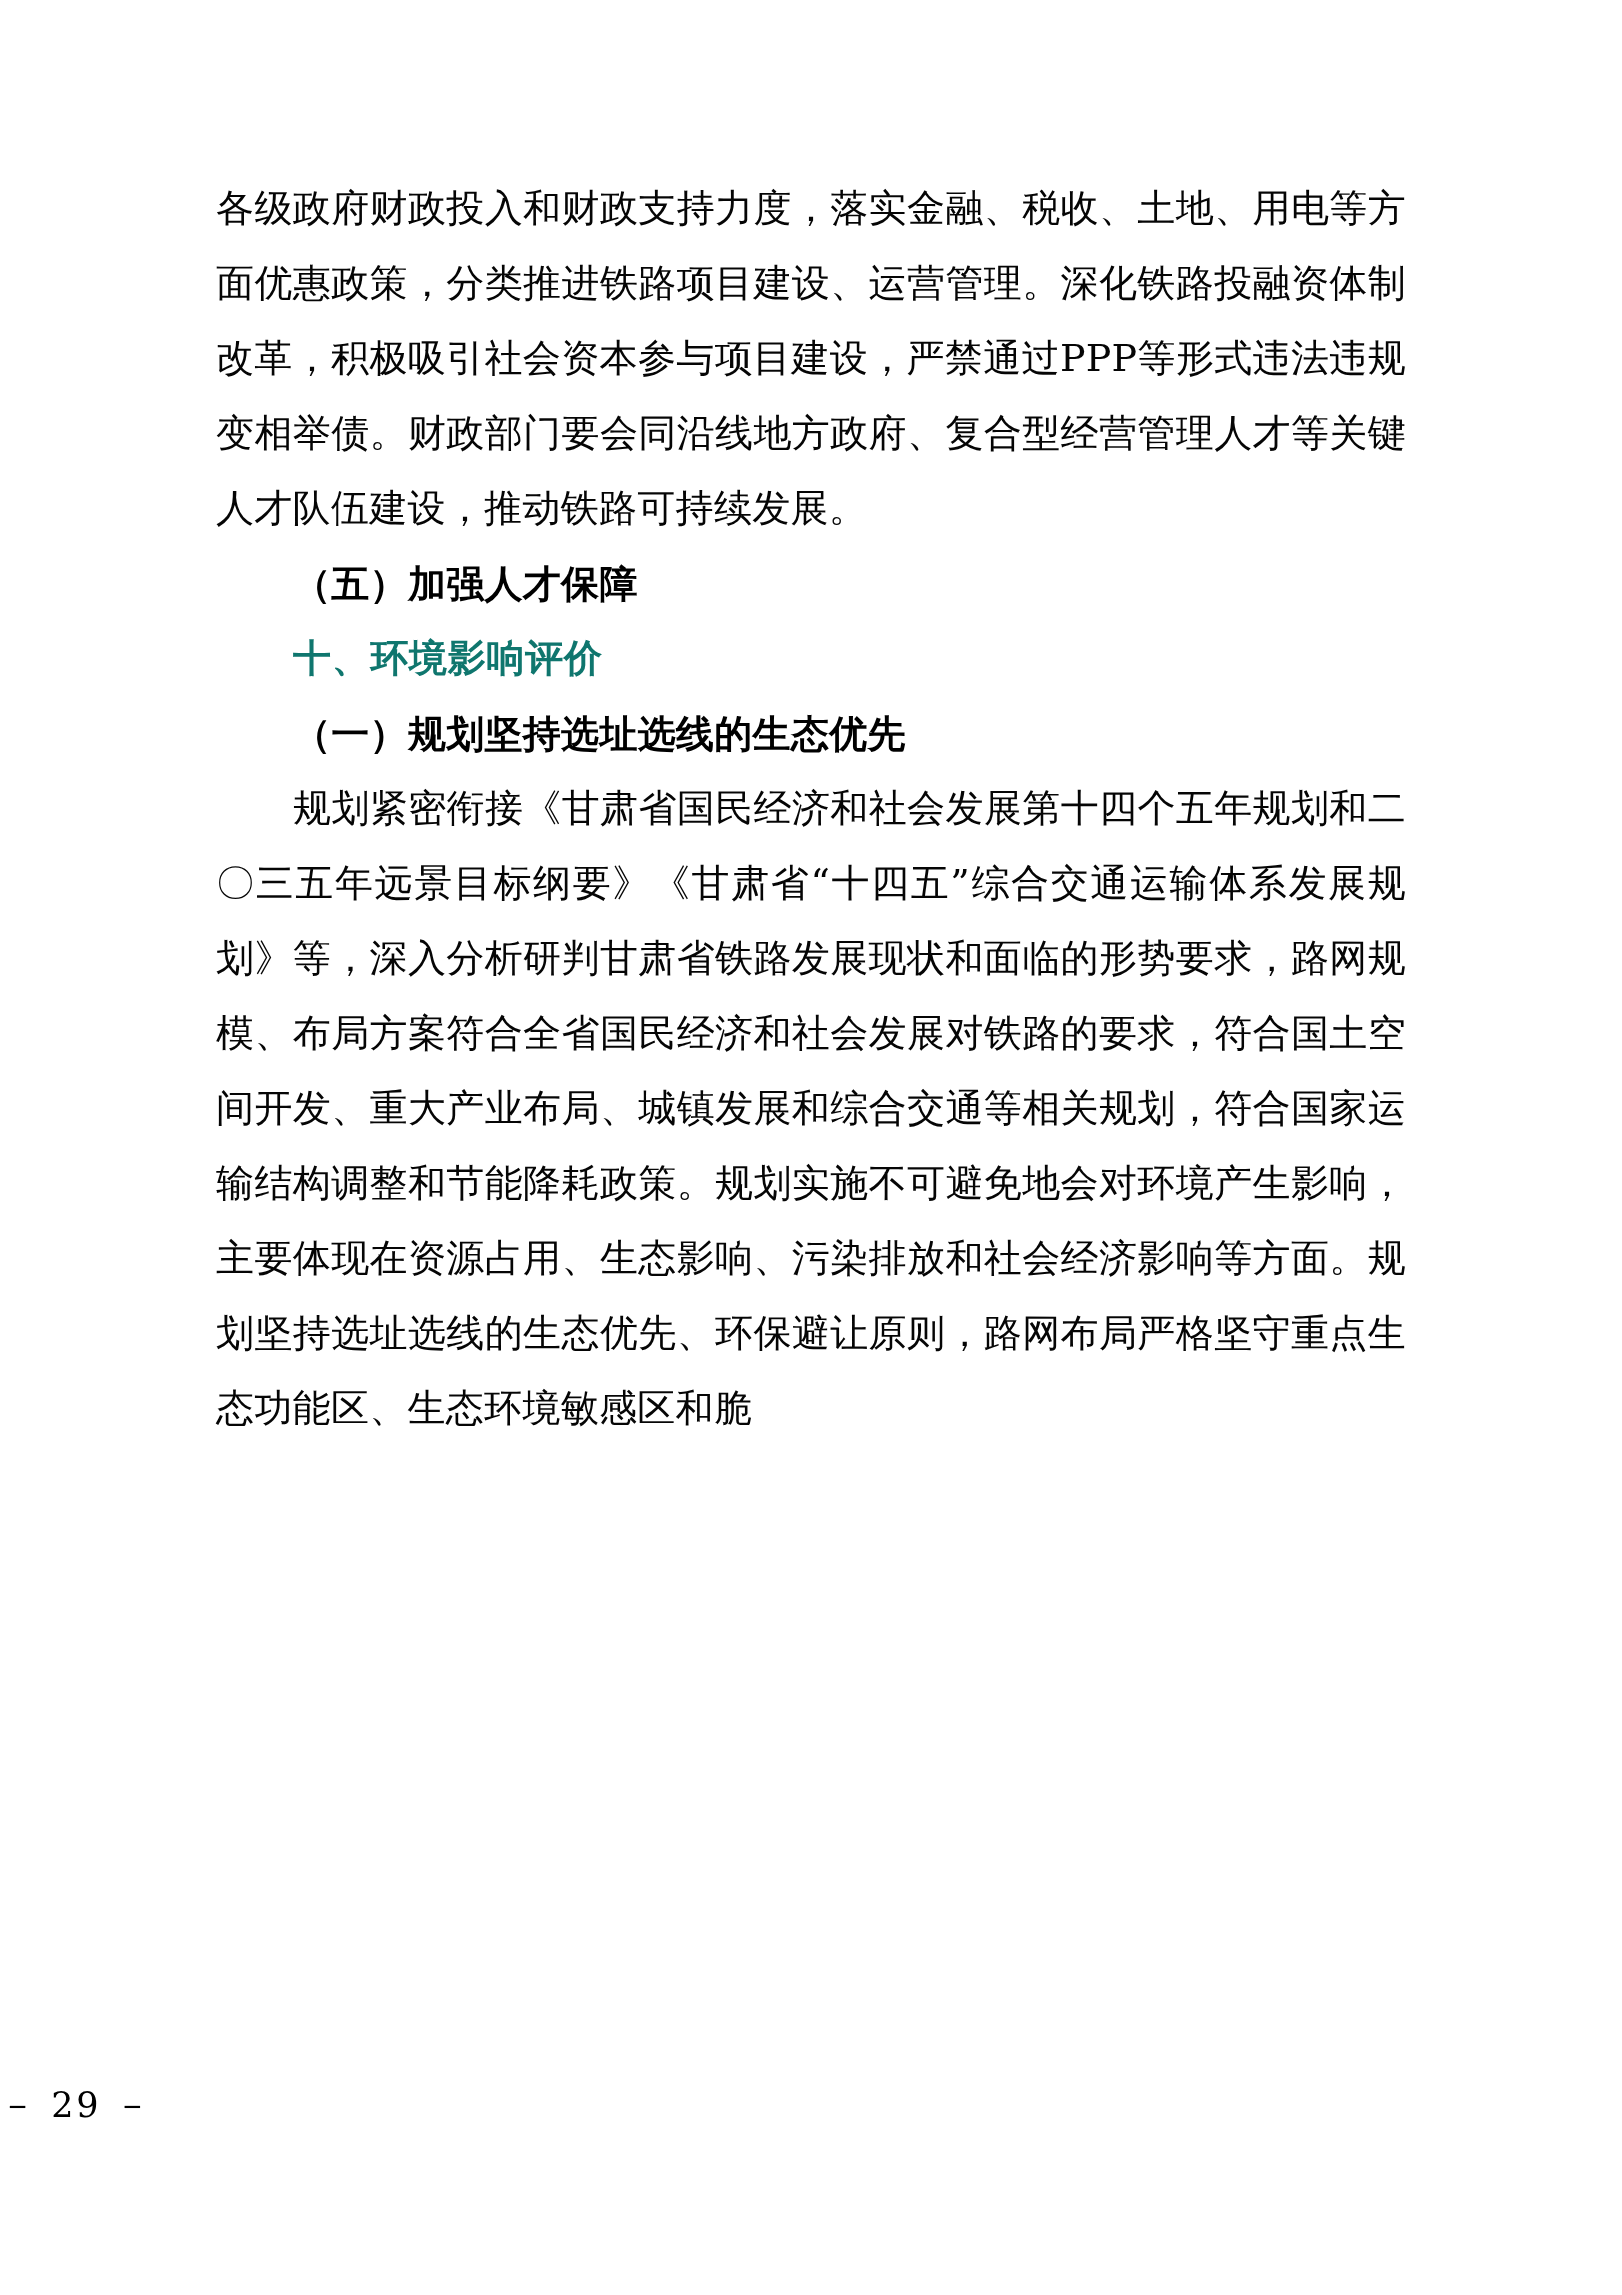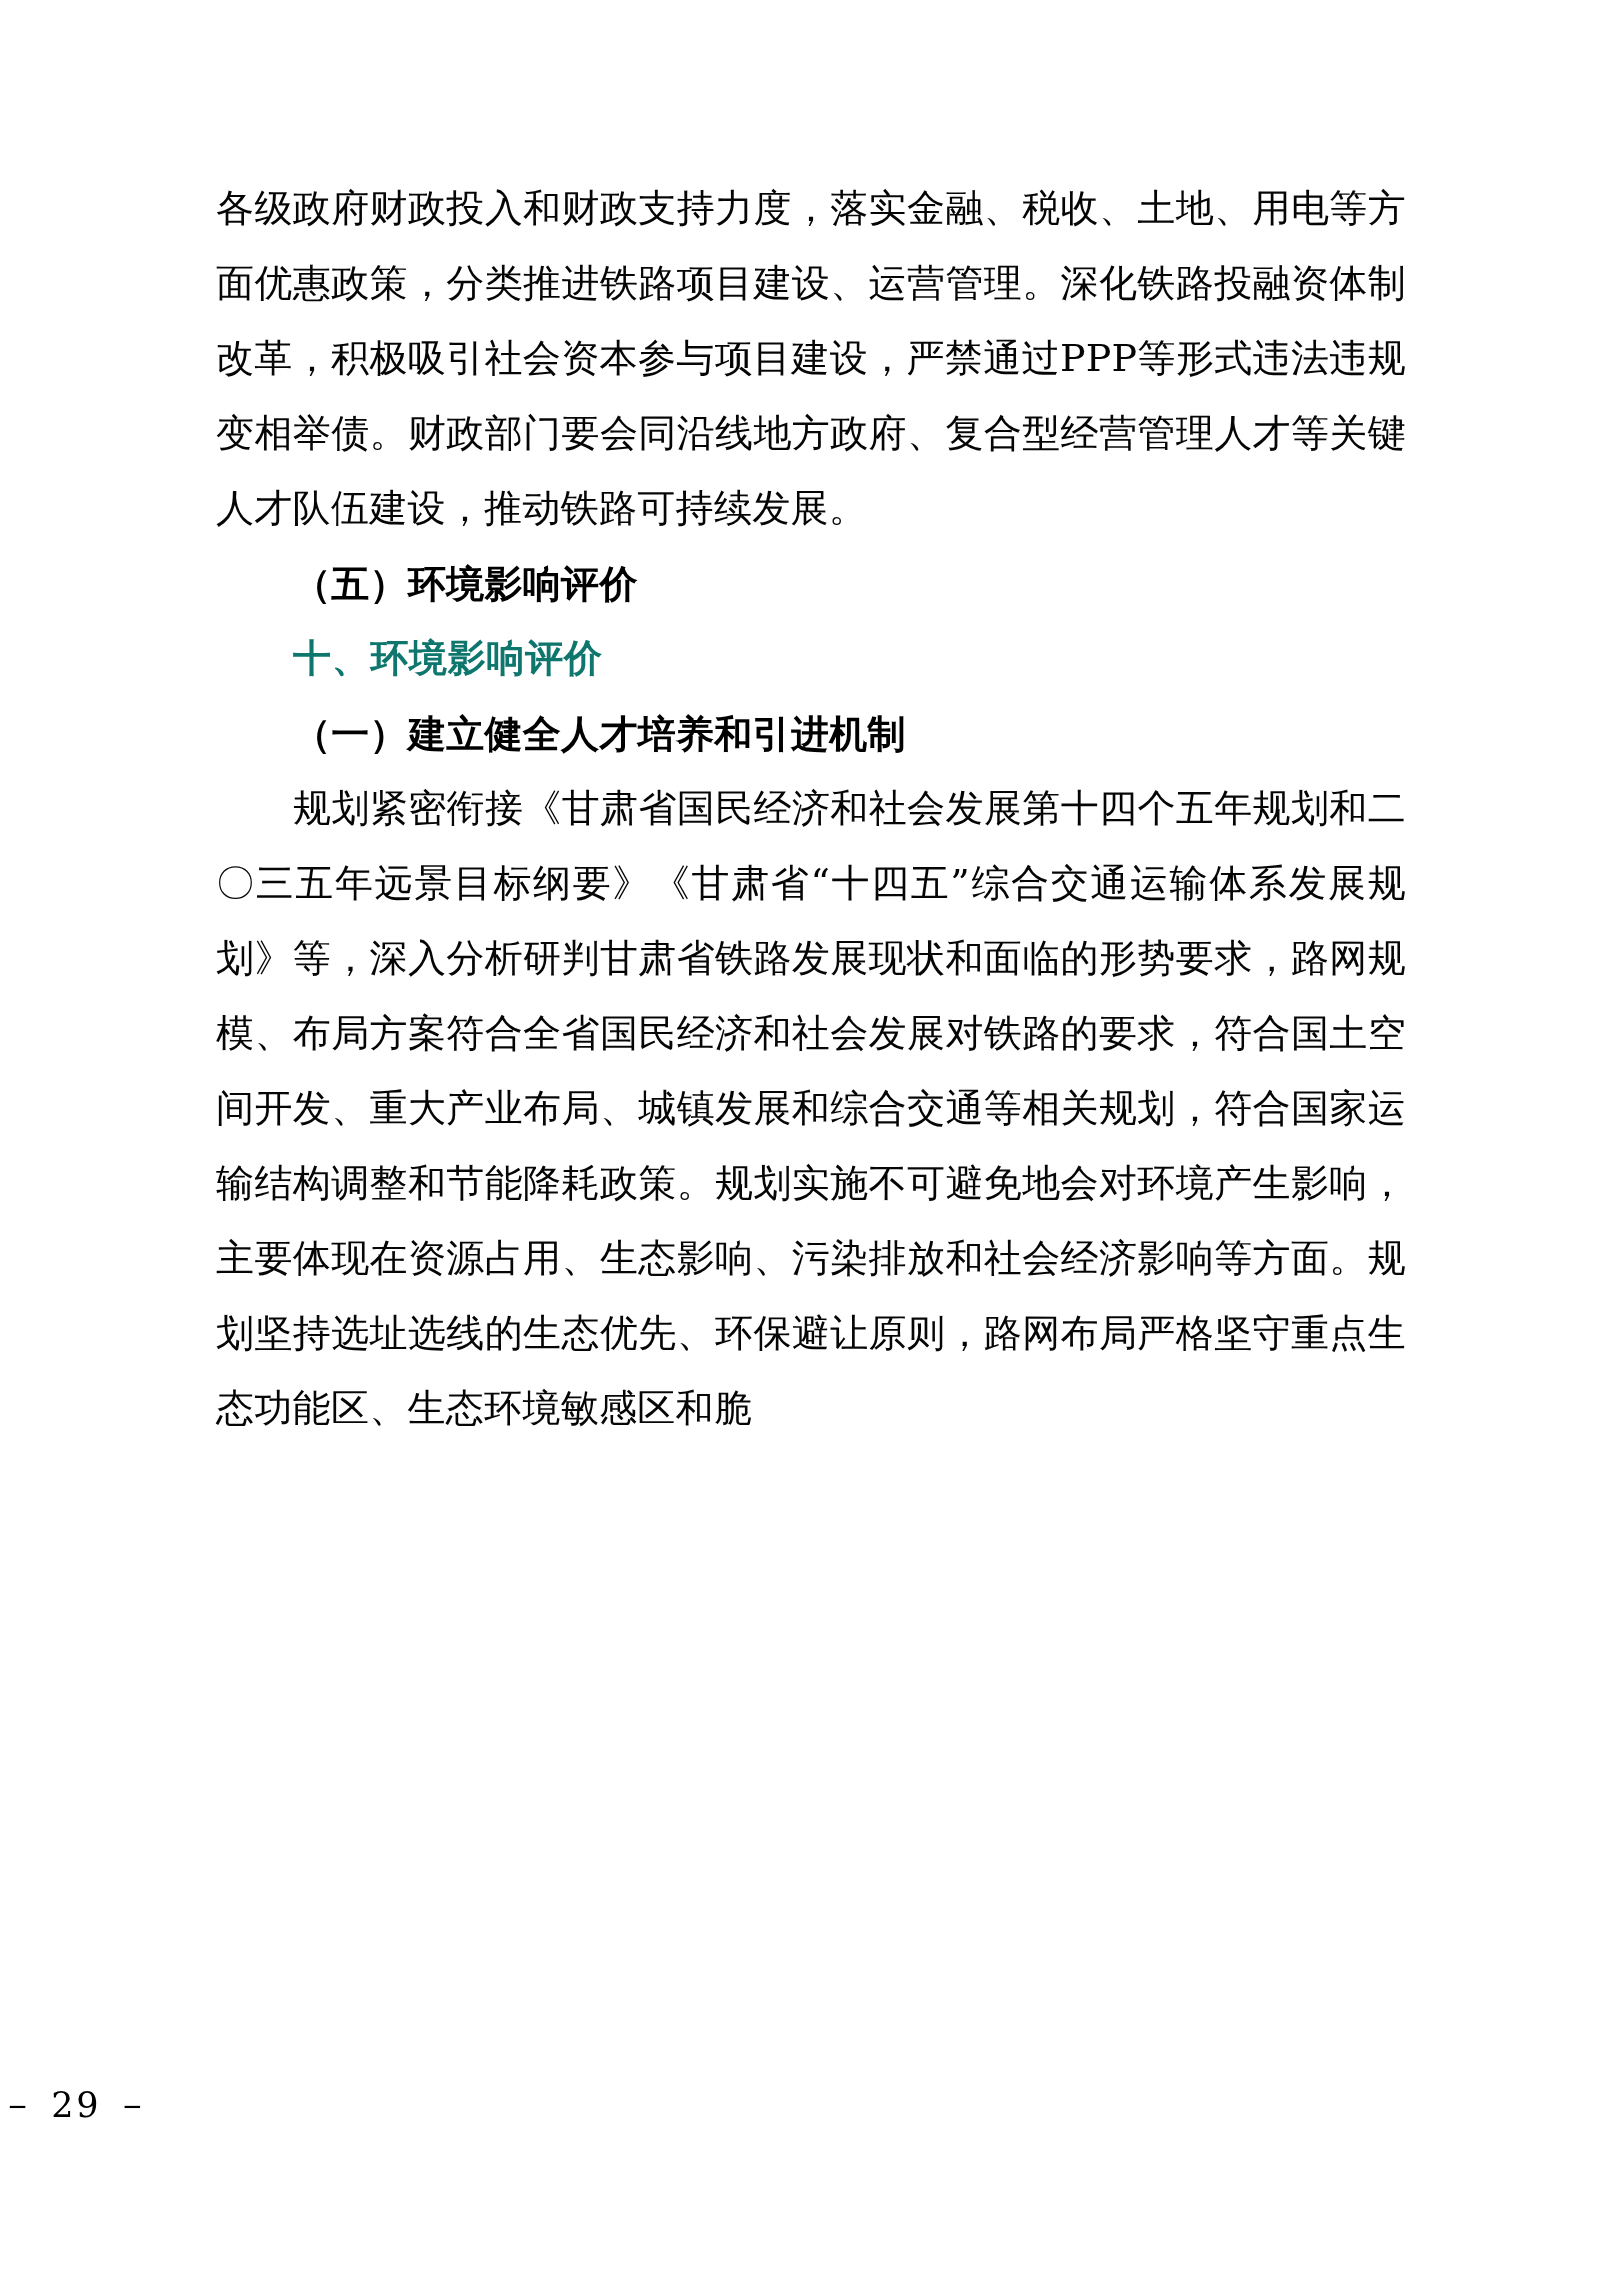--- a/index.html
+++ b/index.html
@@ -90,26 +90,26 @@
 </style>
 </head>
 <body>
 
 <div class="page">
 
   <div class="text-column">
 
     <p class="para">各级政府财政投入和财政支持力度，落实金融、税收、土地、用电等方面优惠政策，分类推进铁路项目建设、运营管理。深化铁路投融资体制改革，积极吸引社会资本参与项目建设，严禁通过PPP等形式违法违规变相举债。财政部门要会同沿线地方政府、复合型经营管理人才等关键人才队伍建设，推动铁路可持续发展。</p>
 
-    <p class="subhead">（五）环境影响评价</p>
+    <p class="subhead">（五）加强人才保障</p>
 
 
     <p class="sectionhead">十、环境影响评价</p>
 
-    <p class="subhead">（一）建立健全人才培养和引进机制</p>
+    <p class="subhead">（一）规划坚持选址选线的生态优先</p>
 
     <p class="para indent">规划紧密衔接《甘肃省国民经济和社会发展第十四个五年规划和二〇三五年远景目标纲要》《甘肃省“十四五”综合交通运输体系发展规划》等，深入分析研判甘肃省铁路发展现状和面临的形势要求，路网规模、布局方案符合全省国民经济和社会发展对铁路的要求，符合国土空间开发、重大产业布局、城镇发展和综合交通等相关规划，符合国家运输结构调整和节能降耗政策。规划实施不可避免地会对环境产生影响，主要体现在资源占用、生态影响、污染排放和社会经济影响等方面。规划坚持选址选线的生态优先、环保避让原则，路网布局严格坚守重点生态功能区、生态环境敏感区和脆</p>
 
   </div>
 
   <div class="page-number">－ 29 －</div>
 
 </div>
 
 

